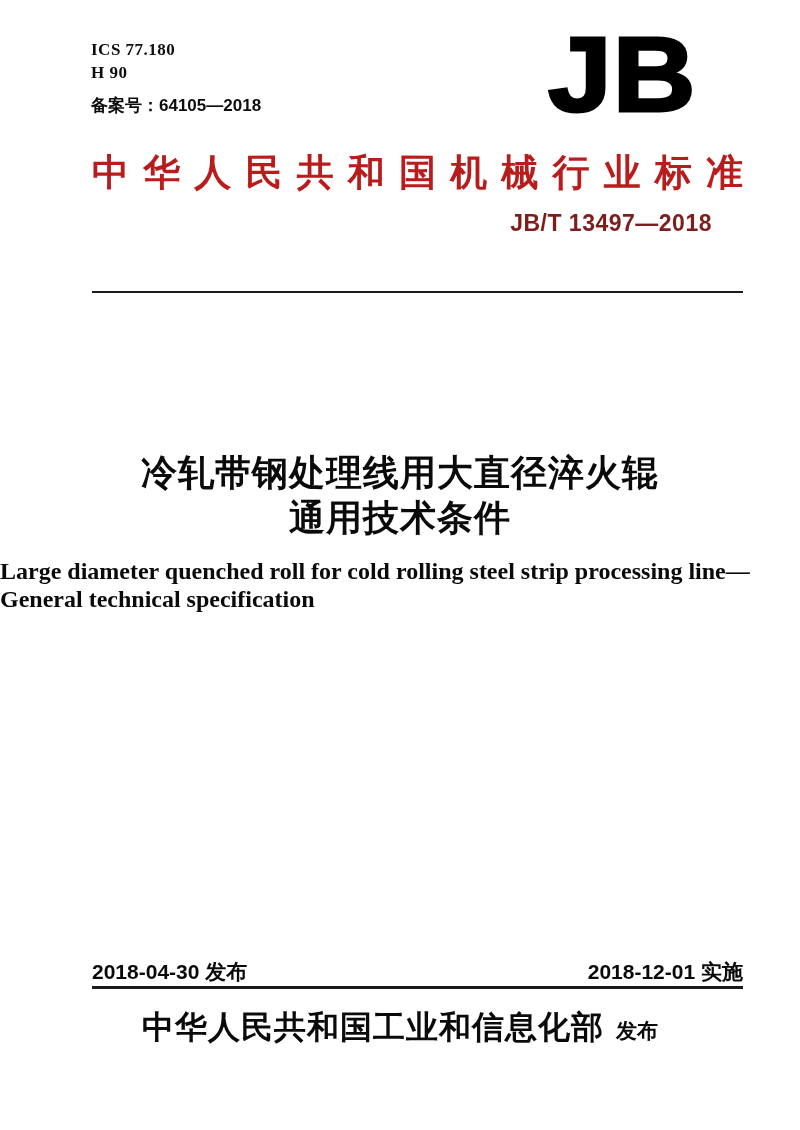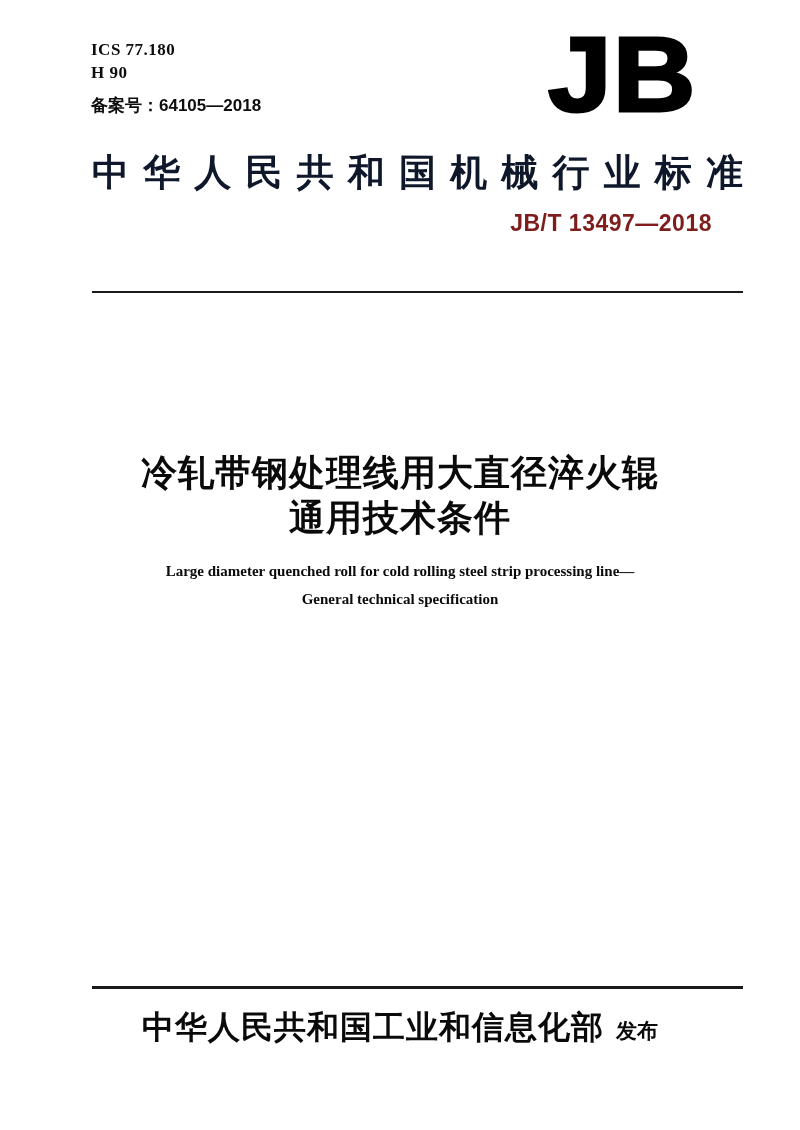--- a/index.html
+++ b/index.html
@@ -54,21 +54,21 @@
   }
 
   
   .category-title {
     position: absolute;
     left: 92px;
     top: 148px;
     width: 651px;
     font-size: 37px;
     font-weight: bold;
-    color: #0f172a;
+    color: #b91c1c;
     text-align: justify;
     text-align-last: justify;
     white-space: nowrap;
   }
 
   .standard-number {
     position: absolute;
     right: 88px;
     top: 210px;
     font-size: 23px;
@@ -106,24 +106,23 @@
     letter-spacing: 1px;
     margin-top: 12px;
   }
 
   
   .title-en {
     position: absolute;
     left: 0;
     top: 557px;
     width: 100%;
-    text-align: center;
     font-family: "Liberation Serif", serif;
     font-weight: bold;
-    font-size: 15px;
+    font-size: 24px;
     line-height: 28px;
     color: #0a0a0a;
   }
 
   
   .dates-row {
     position: absolute;
     left: 92px;
     top: 958px;
     width: 651px;
@@ -177,20 +176,24 @@
   <div class="title-cn">
     <div>冷轧带钢处理线用大直径淬火辊</div>
     <div>通用技术条件</div>
   </div>
 
   <div class="title-en">
     <div>Large diameter quenched roll for cold rolling steel strip processing line—</div>
     <div>General technical specification</div>
   </div>
 
+  <div class="dates-row">
+    <span>2018-04-30 发布</span>
+    <span>2018-12-01 实施</span>
+  </div>
 
   <div class="rule rule-bottom"></div>
 
   <div class="issuer-row">
     <span class="issuer-name">中华人民共和国工业和信息化部</span><span class="issuer-suffix">发布</span>
   </div>
 
 </div>
 
 </body></html>

